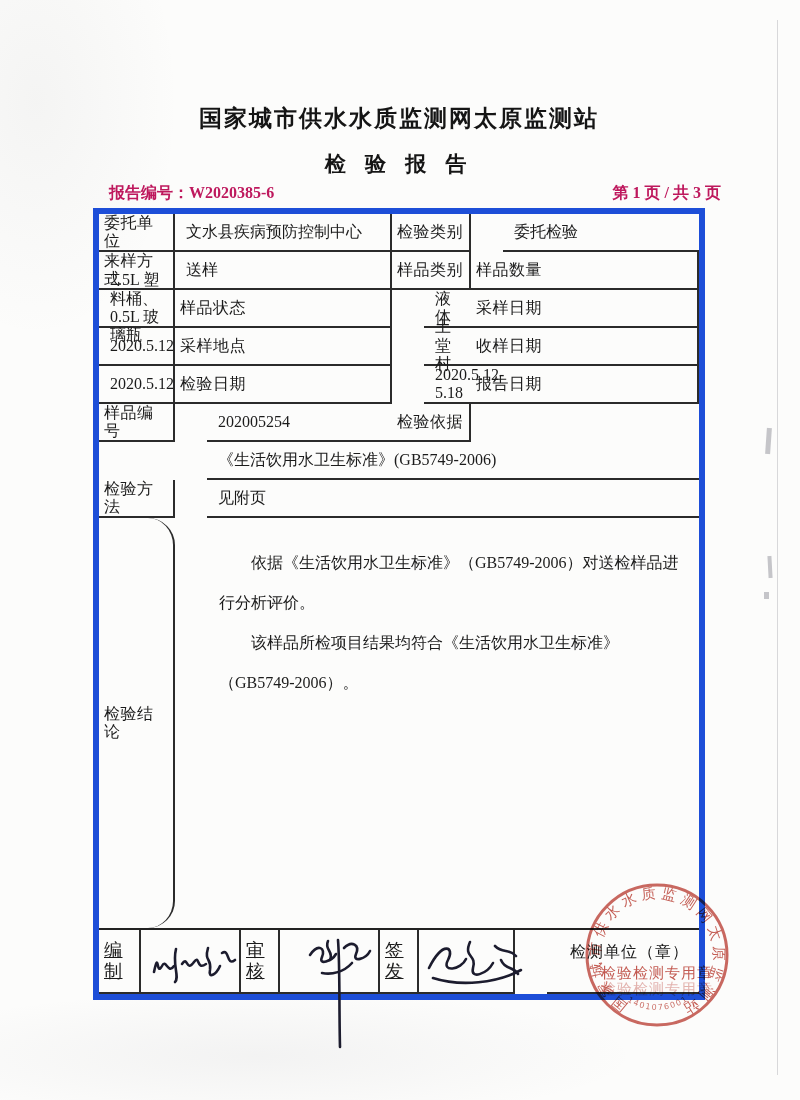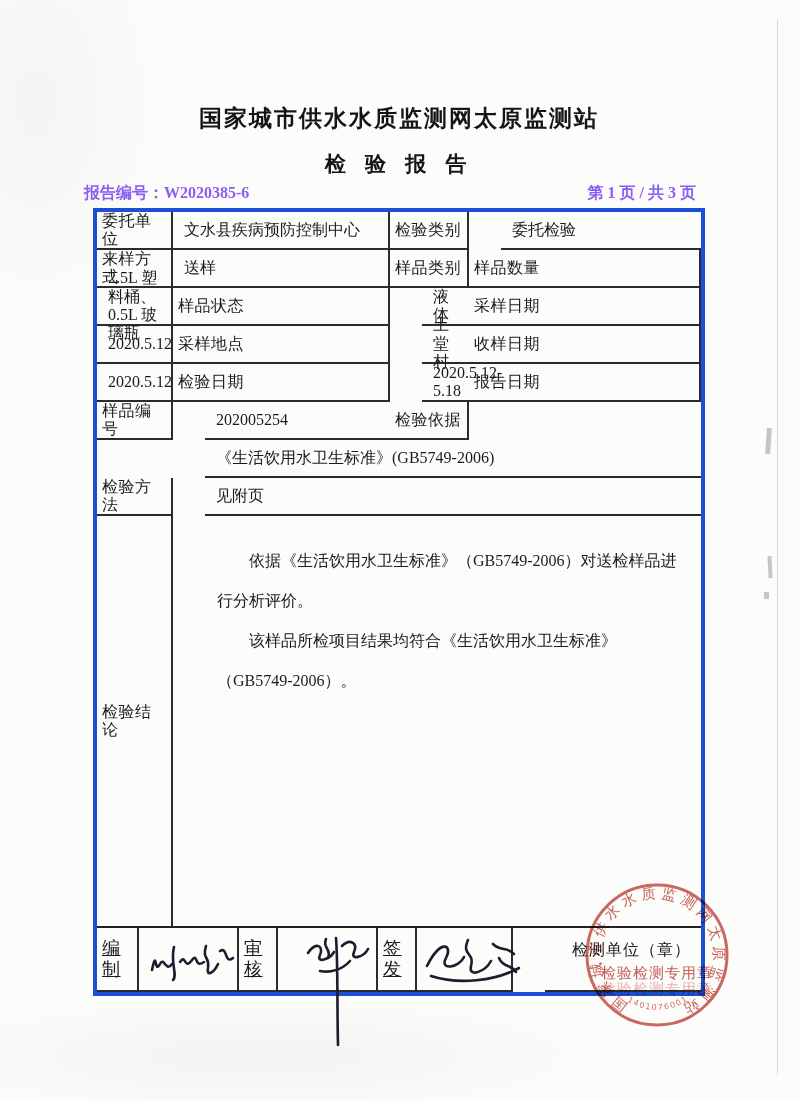--- a/index.html
+++ b/index.html
@@ -17,27 +17,27 @@
 
   .doc-title {
     position:absolute; left:93px; top:103px; width:612px;
     text-align:center; font-size:23px; font-weight:600; letter-spacing:2px; color:#151515;
   }
   .doc-subtitle {
     position:absolute; left:93px; top:150px; width:612px;
     text-align:center; font-size:21px; font-weight:600; letter-spacing:7px; color:#151515;
   }
   .meta-row {
-    position:absolute; left:84px; top:183px; width:612px;
-    display:flex; justify-content:space-between; font-size:16px; font-weight:600; color:#8b5cf6;
+    position:absolute; left:109px; top:183px; width:612px;
+    display:flex; justify-content:space-between; font-size:16px; font-weight:600; color:#be185d;
   }
 
   .report-table {
     position:absolute; left:93px; top:208px; width:612px;
-    border:4px solid #1d4ed8;
+    border:6px solid #1d4ed8;
   }
   .grid-main {
     display:grid;
     grid-template-columns:76px 217px 79px 1fr;
     grid-template-rows:repeat(8, 38px) 410px;
   }
   .grid-sign {
     display:grid;
     grid-template-columns:42px 100px 39px 100px 39px 96px 1fr;
     grid-template-rows:64px;
@@ -46,21 +46,21 @@
   .cell {
     border-right:2px solid #2b2b2b; border-bottom:2px solid #2b2b2b;
     display:flex; align-items:center; font-size:16px; line-height:1.15;
     padding:0 6px; overflow:visible; position:relative; color:#1b1b1b;
   }
   .cell.last-col { border-right:none;margin-left:32px; }
   .cell.last-row { border-bottom:none; }
   .cell.label { padding-left:5px; letter-spacing:0.5px; }
   .cell.value { padding-left:11px; }
   .cell.span3 { grid-column:2 / 5; }
-  .cell.conclusion-label { justify-content:flex-start; }
+  .cell.conclusion-label { justify-content:flex-start;border-radius:27px; }
   .cell.conclusion-body {
     grid-column:2 / 5; align-items:flex-start; padding:25px 10px 0 12px; display:block;
   }
   .conclusion-body p { text-indent:2em; line-height:40px; font-size:16px; margin:0; color:#1b1b1b; }
   .sig-label { font-size:18px; padding-left:4px; letter-spacing:1px;text-decoration:underline; }
   .sig-cell svg { position:absolute; overflow:visible; }
   .unit-cell { align-items:flex-start; justify-content:flex-end; padding:13px 10px 0 0; font-size:16px; letter-spacing:1px; }
 
   .stamp-svg { position:absolute; left:577px; top:875px; width:160px; height:160px;
     mix-blend-mode:multiply; opacity:0.88; }

